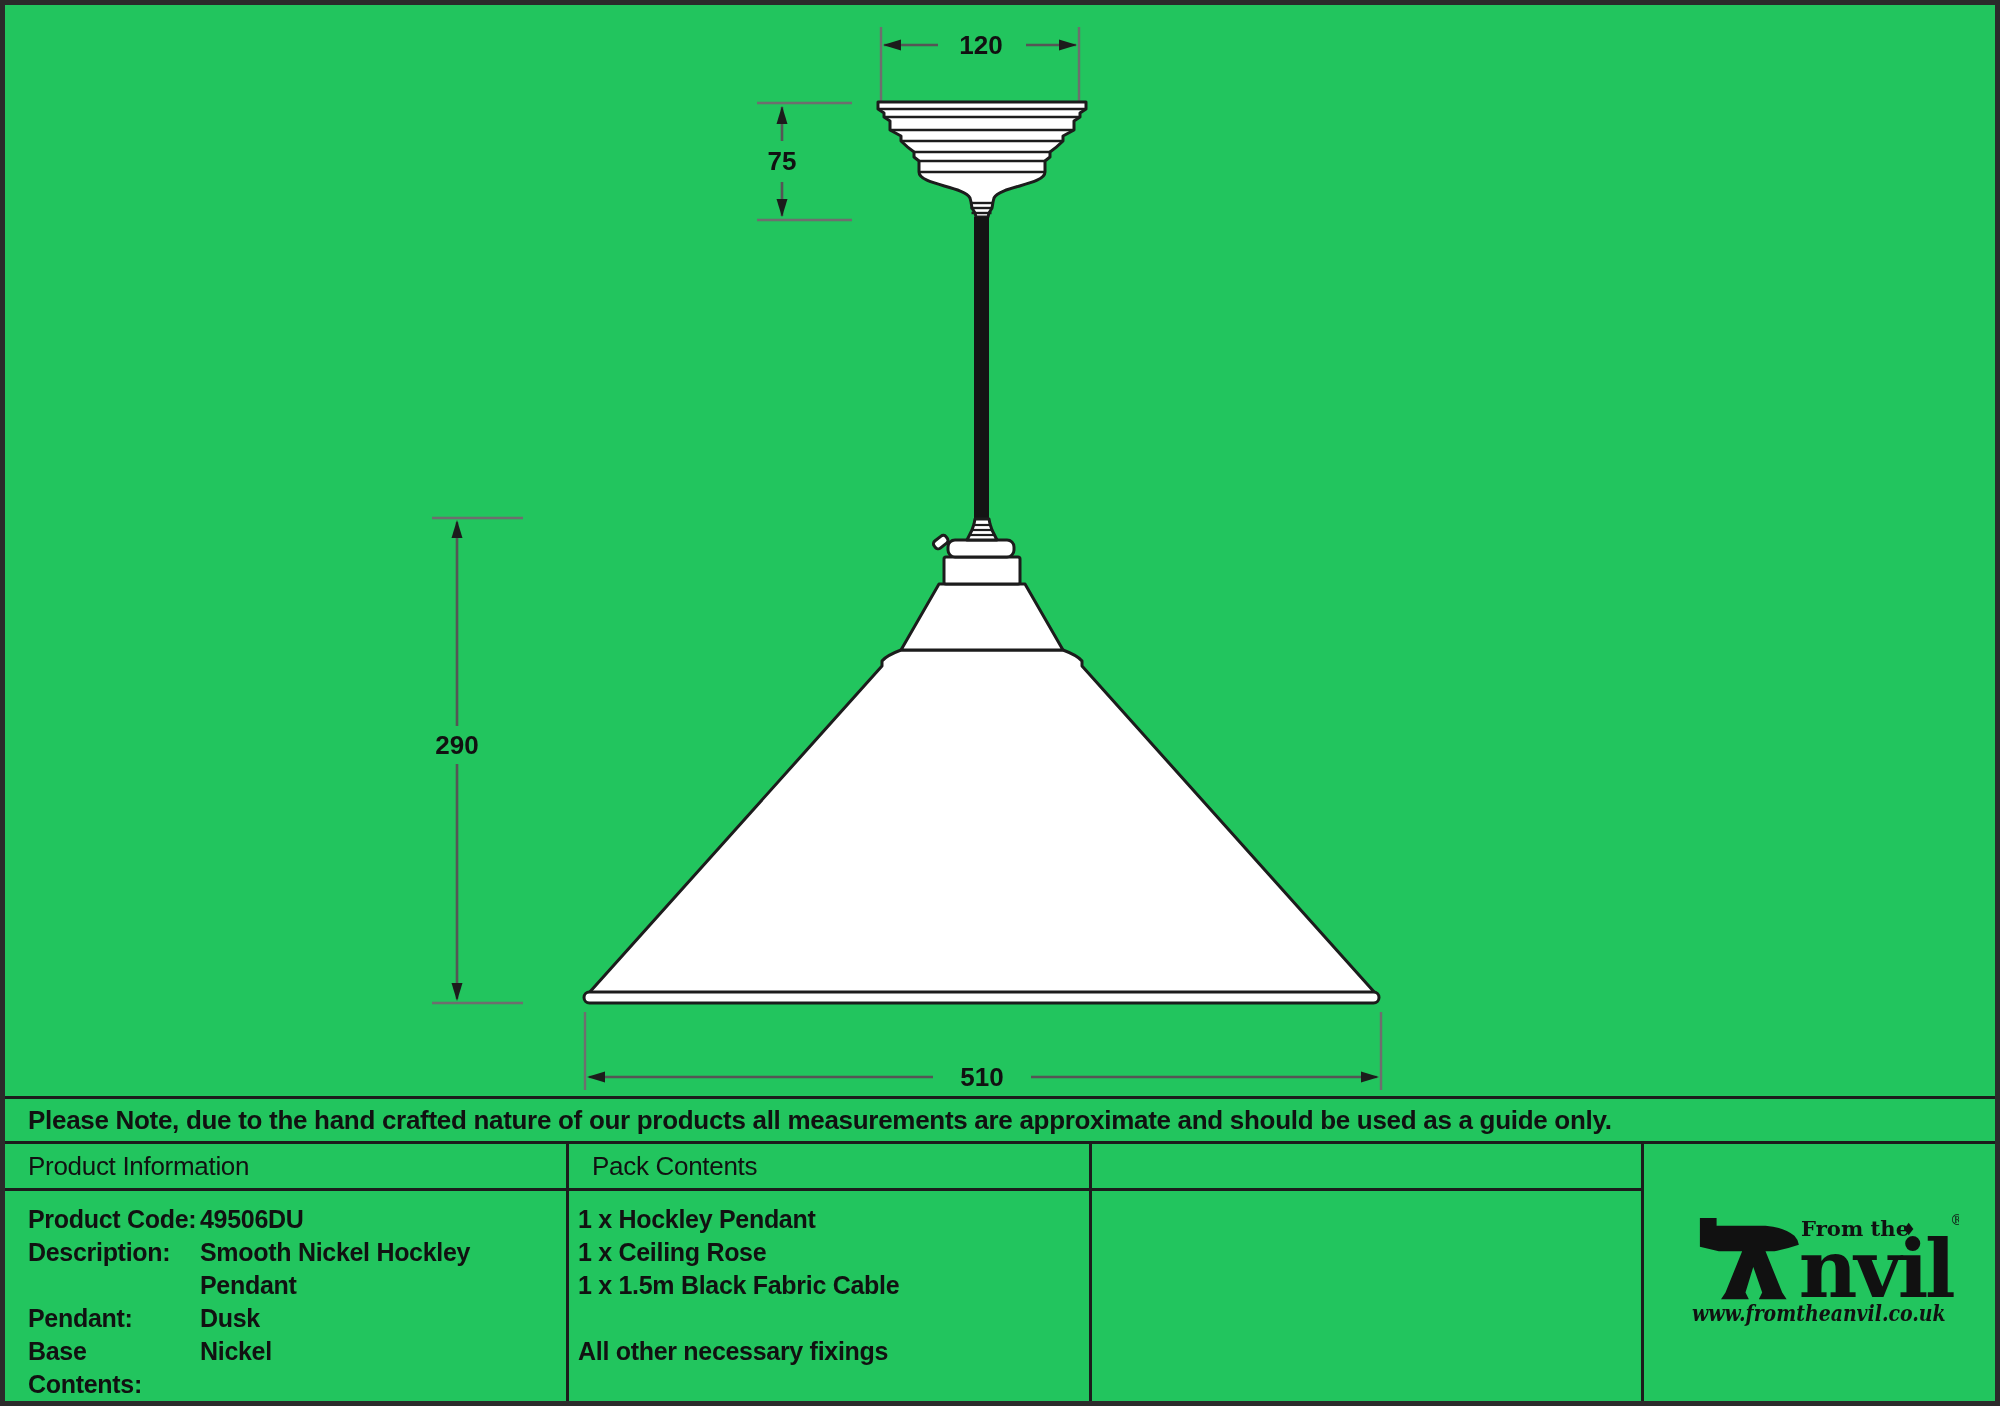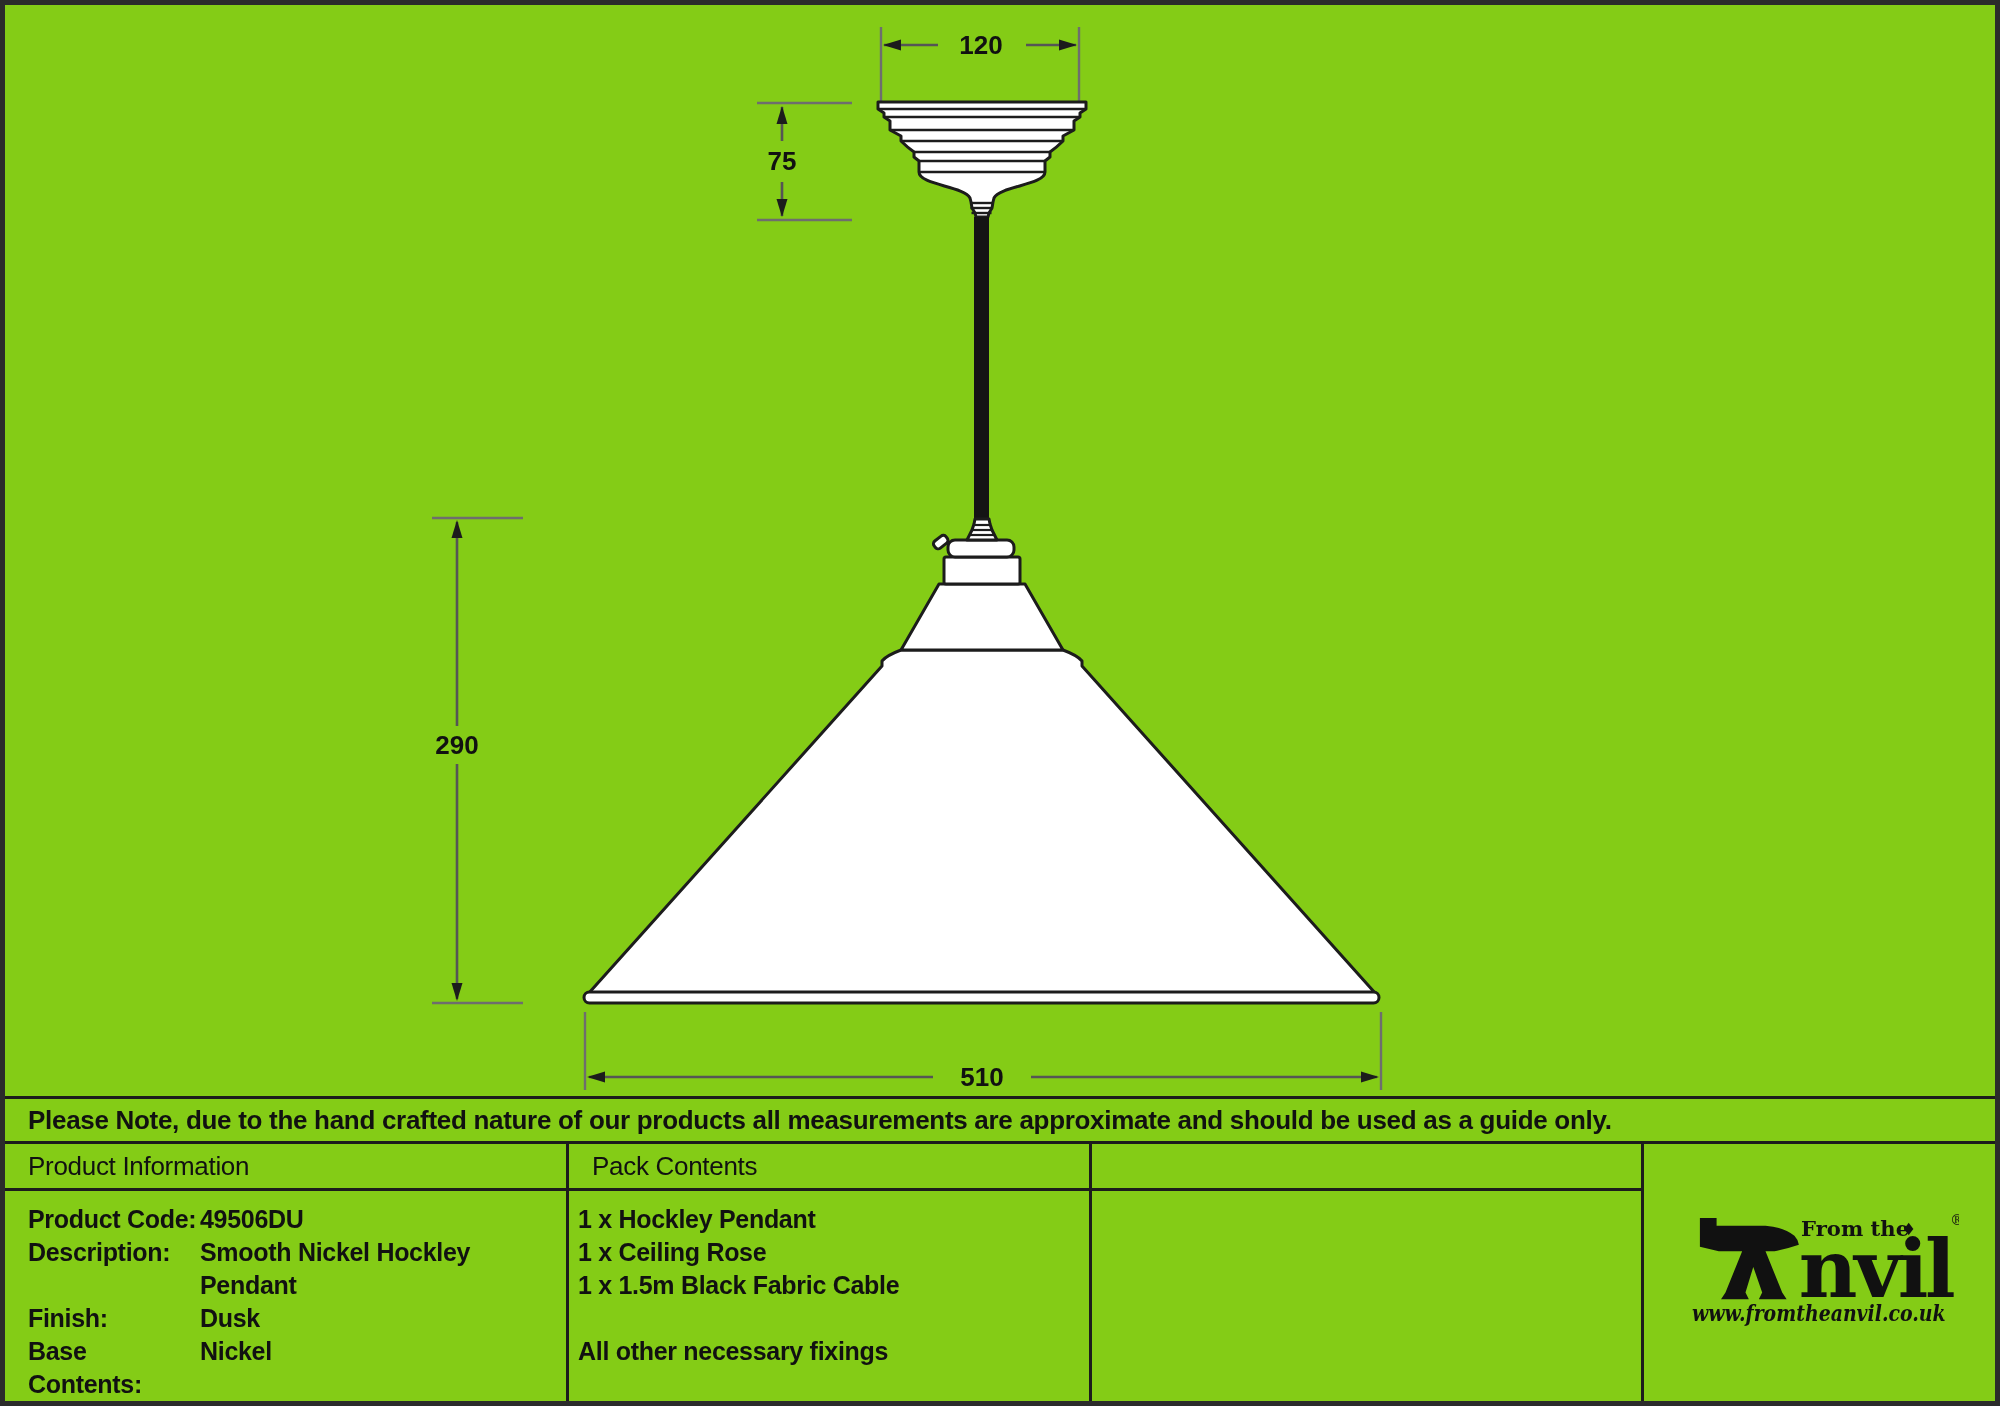--- a/index.html
+++ b/index.html
@@ -1,18 +1,18 @@
 <!DOCTYPE html>
 <html><head>
 <meta charset="utf-8">
 <style>
   html,body{margin:0;padding:0;background:#ffffff;}
   *{box-sizing:border-box;}
   .sheet{
-    width:2000px;height:1406px;background:#84cc16;
+    width:2000px;height:1406px;background:#22c55e;
     border:5px solid #2b2b2b;
     display:flex;flex-direction:column;
     font-family:"Liberation Sans", sans-serif;
     color:#111;
     position:relative;
   }
   .drawing-area{height:1096px;position:relative;border-bottom:3px solid #1c1c1c;}
   .drawing-area svg{position:absolute;left:0;top:0;}
   .note-row{
     height:45px;border-bottom:3px solid #1c1c1c;
@@ -169,21 +169,21 @@
     <div class="cell body-cell pi-body">
       <div class="pi-row">
         <span>Product Code:</span>
         <span>49506DU</span>
       </div>
       <div class="pi-row">
         <span>Description:</span>
         <span>Smooth Nickel Hockley Pendant</span>
       </div>
       <div class="pi-row">
-        <span>Finish:</span>
+        <span>Pendant:</span>
         <span>Dusk</span>
       </div>
       <div class="pi-row">
         <span>Base Contents:</span>
         <span>Nickel</span>
       </div>
     </div>
 
     <div class="cell body-cell pc-body">
       <div>1 x Hockley Pendant</div>

